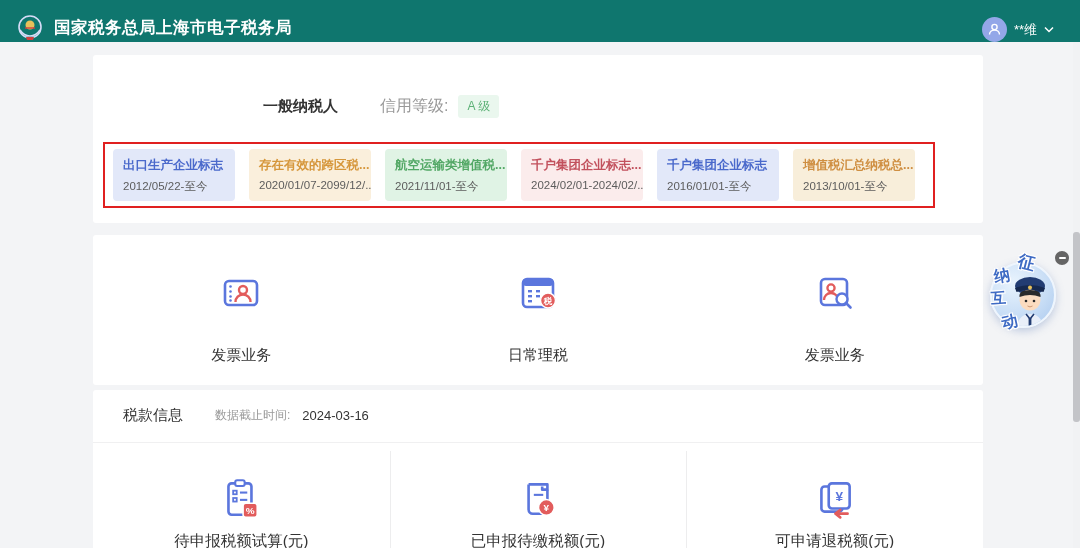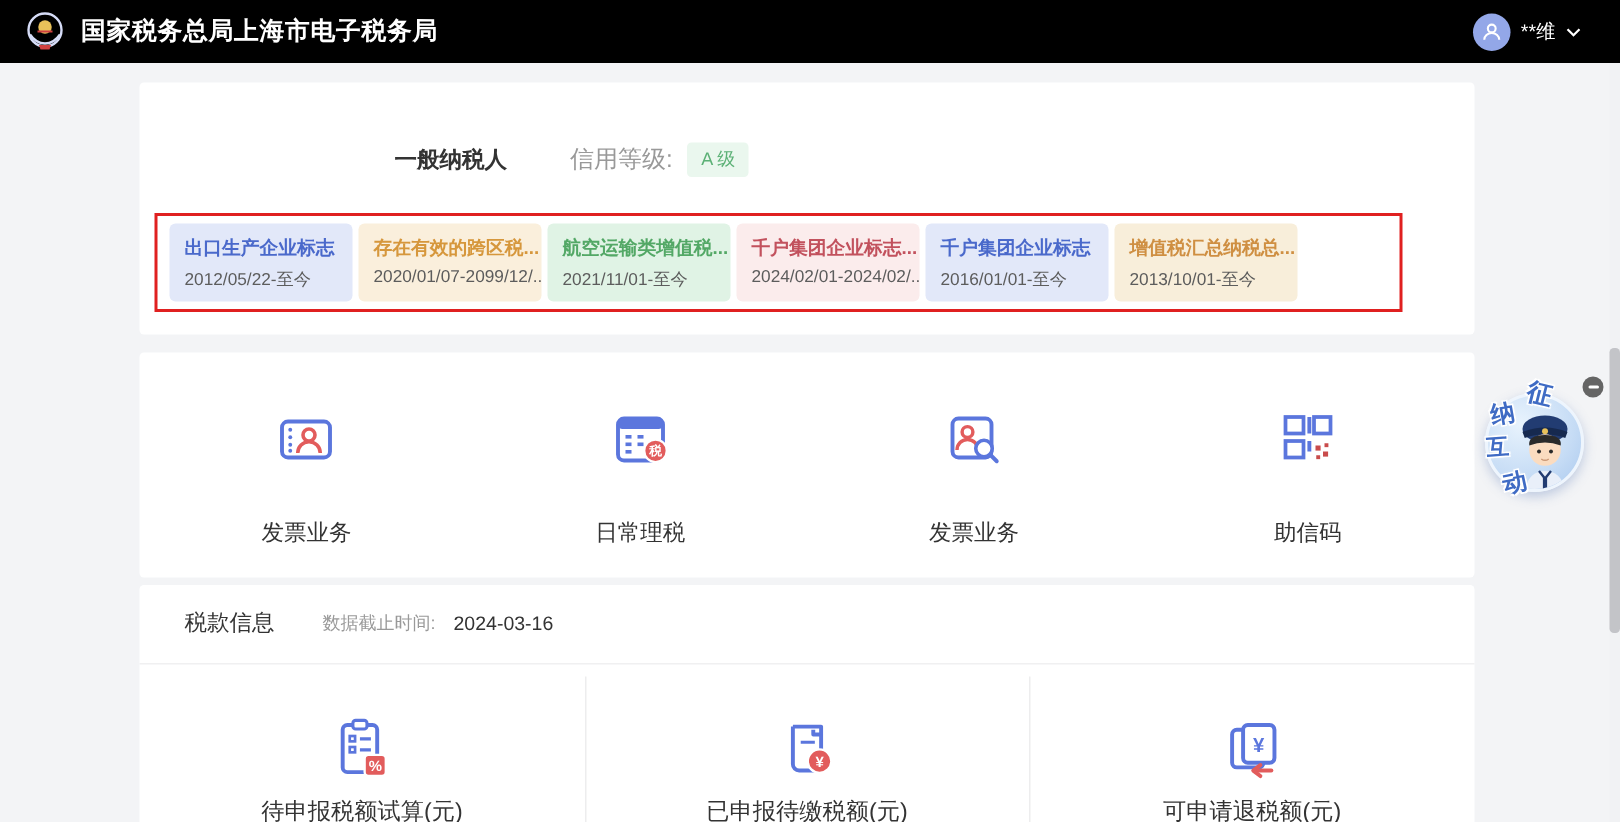--- a/index.html
+++ b/index.html
@@ -2,21 +2,21 @@
 <html><head>
 <meta charset="utf-8">
 <style>
   * { margin:0; padding:0; box-sizing:border-box; }
   html,body { width:1080px; height:548px; overflow:hidden; }
   body { font-family:"Liberation Sans","DejaVu Sans",sans-serif; background:#f3f4f6; position:relative; }
   .page { position:absolute; inset:0; width:1080px; height:548px; overflow:hidden; }
 
   
   .app-header { position:absolute; left:0; top:0; width:1080px; height:42px;
-    background:#000000; display:flex; align-items:center; justify-content:space-between;
+    background:#0f766e; display:flex; align-items:flex-end; justify-content:space-between;
     padding:0 26px 0 16px; z-index:5; }
   .h-left { display:flex; align-items:center; gap:10px; }
   .h-title { color:#fff; font-size:16.5px; font-weight:700; letter-spacing:0.5px; }
   .h-right { display:flex; align-items:center; gap:7px; cursor:pointer; }
   .avatar { width:25px; height:25px; border-radius:50%; background:#93a7e8;
     display:flex; align-items:center; justify-content:center; }
   .user-name { color:#fff; font-size:13px; }
   .chev { display:flex; align-items:center; }
 
   
@@ -27,21 +27,21 @@
 
   
   .tp-row { position:absolute; left:170px; top:40px; display:flex; align-items:center; }
   .tp-type { font-size:15px; font-weight:700; color:#333; }
   .tp-credit-label { font-size:16px; color:#999; margin-left:42px; }
   .tp-credit-badge { font-size:12px; color:#5cb176; background:#eaf7ee;
     padding:3px 9px; border-radius:3px; margin-left:10px; }
 
   
   .tags-annotation { position:absolute; left:10px; top:87px; width:832px; height:66px;
-    border:2.5px solid #e02020; display:flex; align-items:center; gap:4px; padding-left:8px; }
+    border:2.5px solid #e02020; display:flex; align-items:center; gap:14px; padding-left:8px; }
   .tag { width:122px; height:52px; border-radius:4px; padding:8px 10px 0 10px; overflow:hidden; }
   .tag-title { font-size:12.5px; font-weight:700; white-space:nowrap; }
   .tag-period { font-size:11.5px; color:#5c5c5c; margin-top:5px; white-space:nowrap; }
   .theme-blue   { background:#e2e8f9; } .theme-blue   .tag-title { color:#4a69cb; }
   .theme-orange { background:#faefdc; } .theme-orange .tag-title { color:#d6973c; }
   .theme-green  { background:#e0f3e5; } .theme-green  .tag-title { color:#53a866; }
   .theme-red    { background:#fbecec; } .theme-red    .tag-title { color:#c2515d; }
   .theme-tan    { background:#f8eeda; } .theme-tan    .tag-title { color:#cf8f42; }
 
   
@@ -186,34 +186,20 @@
         <svg width="44" height="44" viewBox="0 0 44 44">
           <rect x="8" y="8" width="26" height="26" rx="4" fill="none" stroke="#5b76dd" stroke-width="2.6"></rect>
           <circle cx="18" cy="17" r="3.6" fill="none" stroke="#e25c5c" stroke-width="2.3"></circle>
           <path d="M11,29 a7,7 0 0 1 14,0" fill="none" stroke="#e25c5c" stroke-width="2.3"></path>
           <circle cx="29" cy="28" r="5.5" fill="#fff" stroke="#5b76dd" stroke-width="2.4"></circle>
           <line x1="33.5" y1="32.5" x2="37.5" y2="36.5" stroke="#5b76dd" stroke-width="2.6" stroke-linecap="round"></line>
         </svg>
         <span class="qa-label">发票业务</span>
       </div>
 
-      <div class="qa-item">
-        <svg width="44" height="44" viewBox="0 0 44 44">
-          <rect x="7" y="7" width="12" height="11" fill="none" stroke="#5b76dd" stroke-width="2.5"></rect>
-          <rect x="26" y="7" width="11" height="11" fill="none" stroke="#5b76dd" stroke-width="2.5"></rect>
-          <rect x="7" y="23" width="12" height="11" fill="none" stroke="#5b76dd" stroke-width="2.5"></rect>
-          <rect x="21.6" y="7" width="2.6" height="11" fill="#5b76dd"></rect>
-          <rect x="21.6" y="23" width="2.6" height="7" fill="#5b76dd"></rect>
-          <rect x="27" y="26" width="3.4" height="3.4" fill="#c94b4b"></rect>
-          <rect x="32" y="30" width="3.4" height="3.4" fill="#c94b4b"></rect>
-          <rect x="27.5" y="32.5" width="2.6" height="2.6" fill="#c94b4b"></rect>
-          <rect x="33" y="24.5" width="2.6" height="2.6" fill="#c94b4b"></rect>
-        </svg>
-        <span class="qa-label">助信码</span>
-      </div>
 
     </div>
   </section>
 
   <section class="card card3">
     <div class="ti-header">
       <span class="ti-title">税款信息</span>
       <span class="ti-cutoff-label">数据截止时间:</span>
       <span class="ti-cutoff-date">2024-03-16</span>
     </div>

